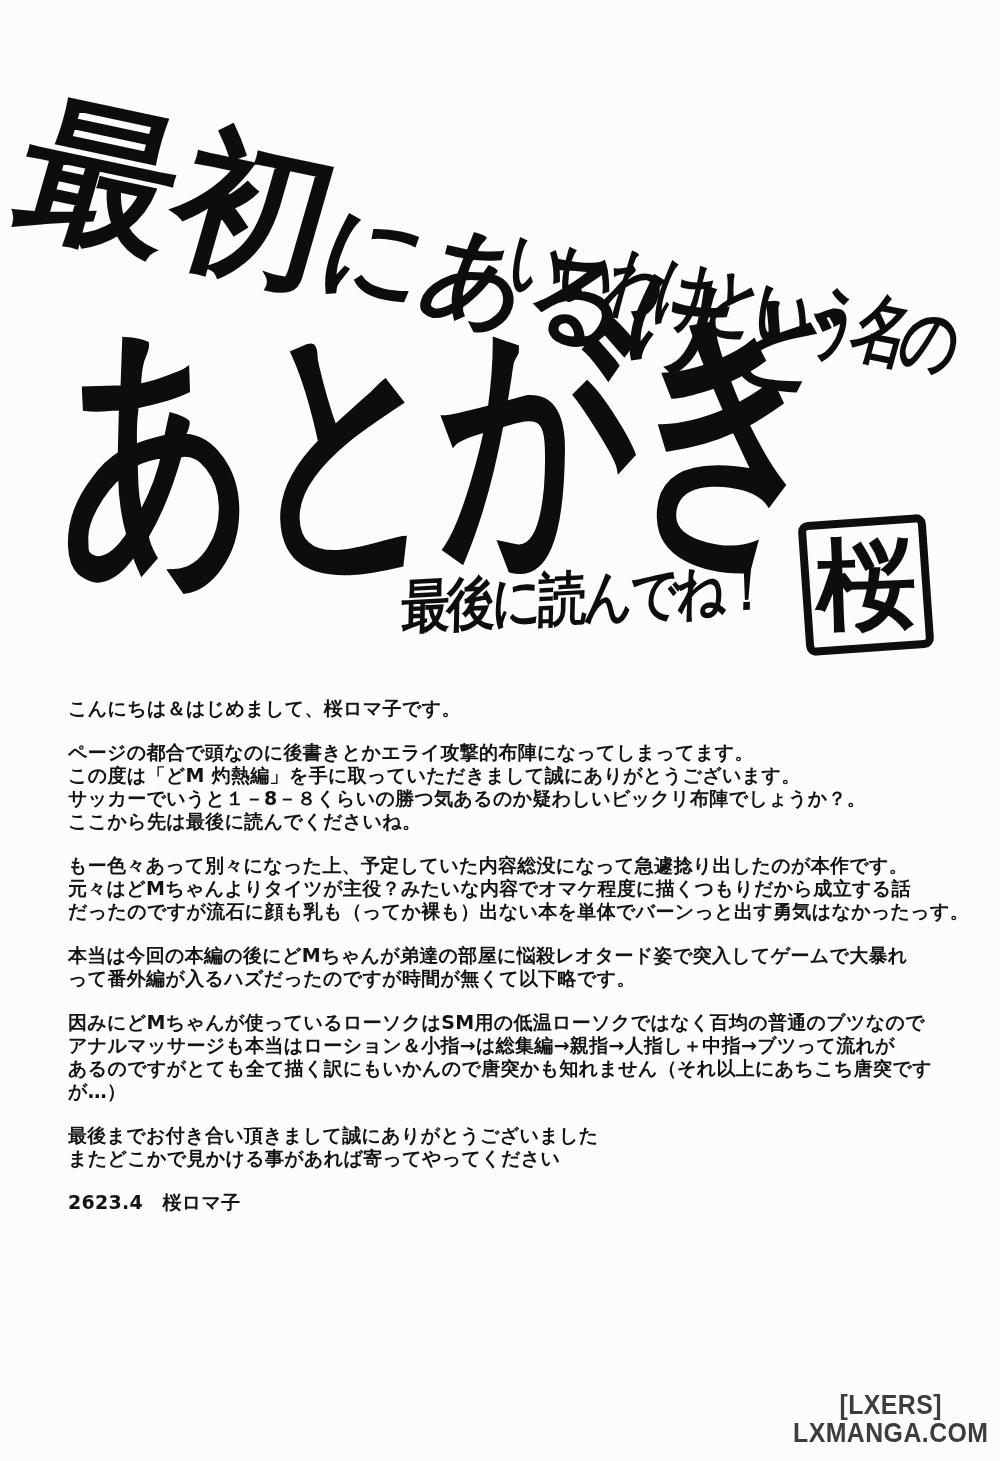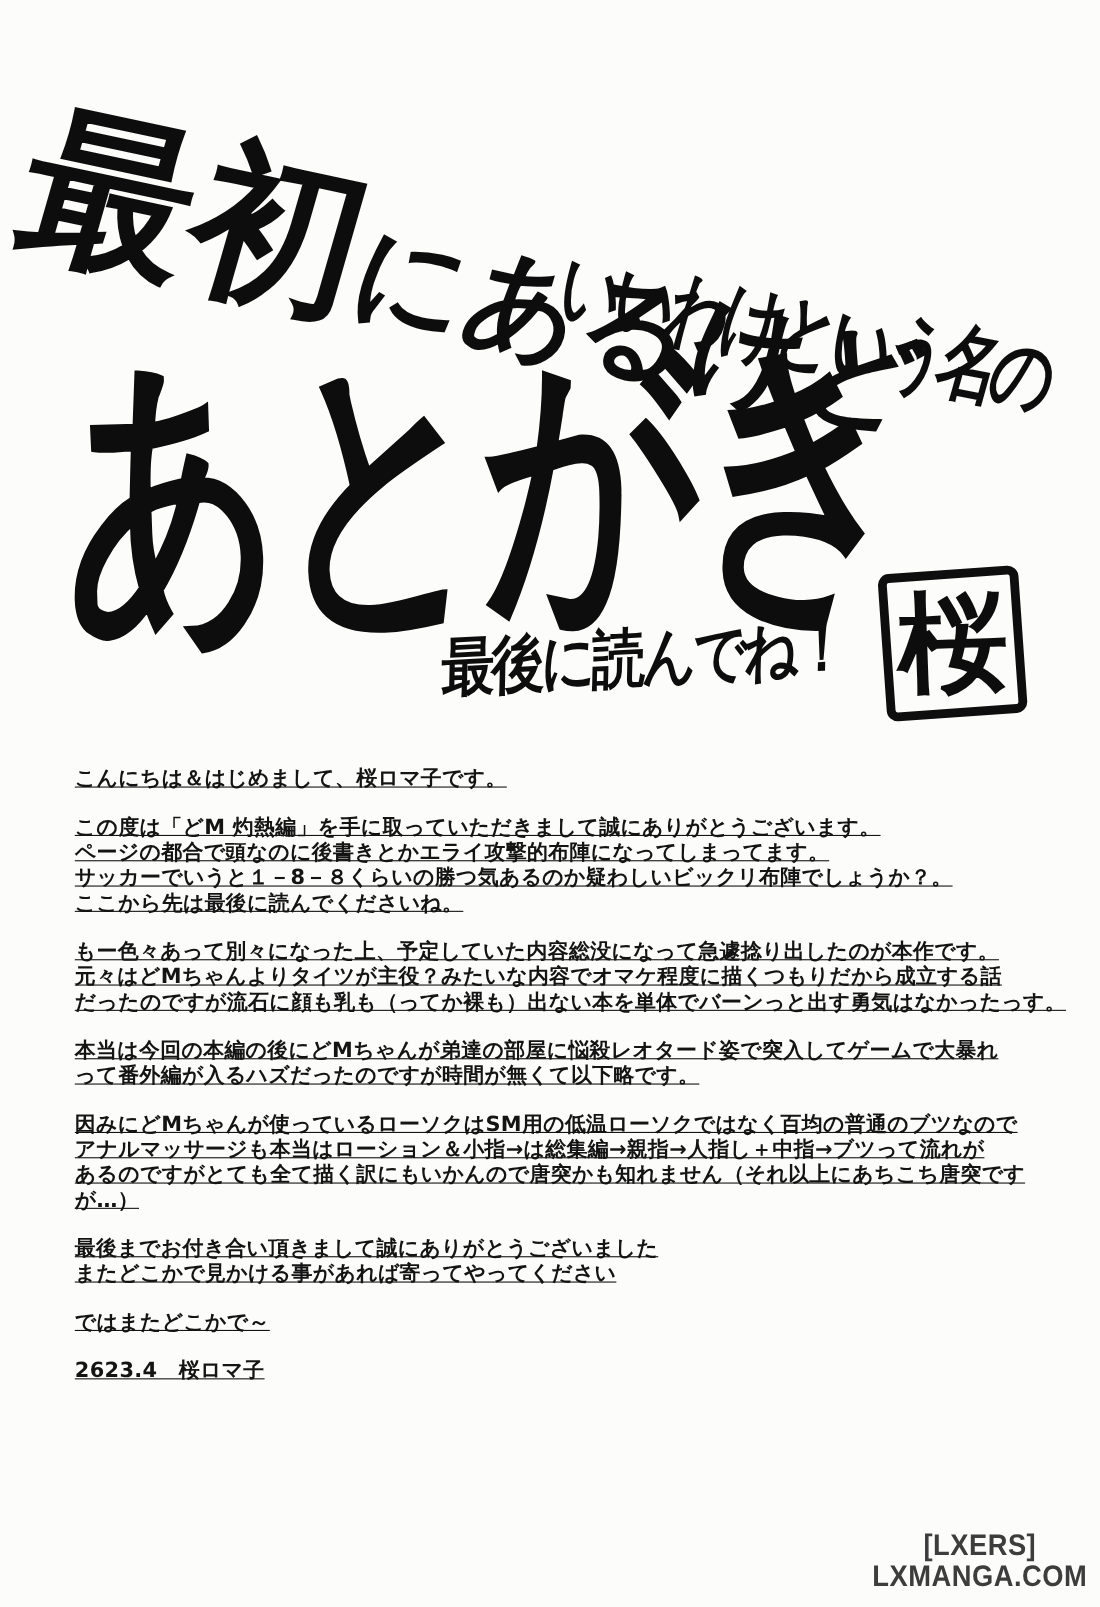--- a/index.html
+++ b/index.html
@@ -70,21 +70,21 @@
     position:absolute;
     left:68px;top:697px;right:28px;
     font-size:19px;
     font-weight:700;
     line-height:23px;
     letter-spacing:0.3px;
     color:#141414;
   }
   .body-text p{margin:0 0 21px 0;}
   .body-text p.gap-lg{}
-  .body-text .ln{display:block;text-decoration:underline;}
+  .body-text .ln{display:block;}
   
   .watermark{
     position:absolute;
     right:12px;bottom:14px;
     text-align:center;
     font-family:"Liberation Sans","DejaVu Sans",sans-serif;
     font-weight:800;
     font-size:27px;
     line-height:28px;
     letter-spacing:0.5px;
@@ -113,22 +113,22 @@
     <span class="glyph">桜</span>
   </div>
 
   <div class="body-text">
 
     <p>
       <span class="ln">こんにちは＆はじめまして、桜ロマ子です。</span>
     </p>
 
     <p>
+      <span class="ln">ページの都合で頭なのに後書きとかエライ攻撃的布陣になってしまってます。</span>
       <span class="ln">この度は「どM 灼熱編」を手に取っていただきまして誠にありがとうございます。</span>
-      <span class="ln">ページの都合で頭なのに後書きとかエライ攻撃的布陣になってしまってます。</span>
       <span class="ln">サッカーでいうと１－8－８くらいの勝つ気あるのか疑わしいビックリ布陣でしょうか？。</span>
       <span class="ln">ここから先は最後に読んでくださいね。</span>
     </p>
 
     <p>
       <span class="ln">もー色々あって別々になった上、予定していた内容総没になって急遽捻り出したのが本作です。</span>
       <span class="ln">元々はどMちゃんよりタイツが主役？みたいな内容でオマケ程度に描くつもりだから成立する話</span>
       <span class="ln">だったのですが流石に顔も乳も（ってか裸も）出ない本を単体でバーンっと出す勇気はなかったっす。</span>
     </p>
 
@@ -141,23 +141,20 @@
       <span class="ln">因みにどMちゃんが使っているローソクはSM用の低温ローソクではなく百均の普通のブツなので</span>
       <span class="ln">アナルマッサージも本当はローション＆小指→は総集編→親指→人指し＋中指→ブツって流れが</span>
       <span class="ln">あるのですがとても全て描く訳にもいかんので唐突かも知れません（それ以上にあちこち唐突ですが…）</span>
     </p>
 
     <p class="gap-lg">
       <span class="ln">最後までお付き合い頂きまして誠にありがとうございました</span>
       <span class="ln">またどこかで見かける事があれば寄ってやってください</span>
     </p>
 
-    <p class="gap-lg">
-      <span class="ln">ではまたどこかで～</span>
-    </p>
 
     <p class="gap-lg">
       <span class="ln">2623.4　桜ロマ子</span>
     </p>
 
   </div>
 
   <div class="watermark">
     <span class="wm-ln">[LXERS]</span>
     <span class="wm-ln">LXMANGA.COM</span>

